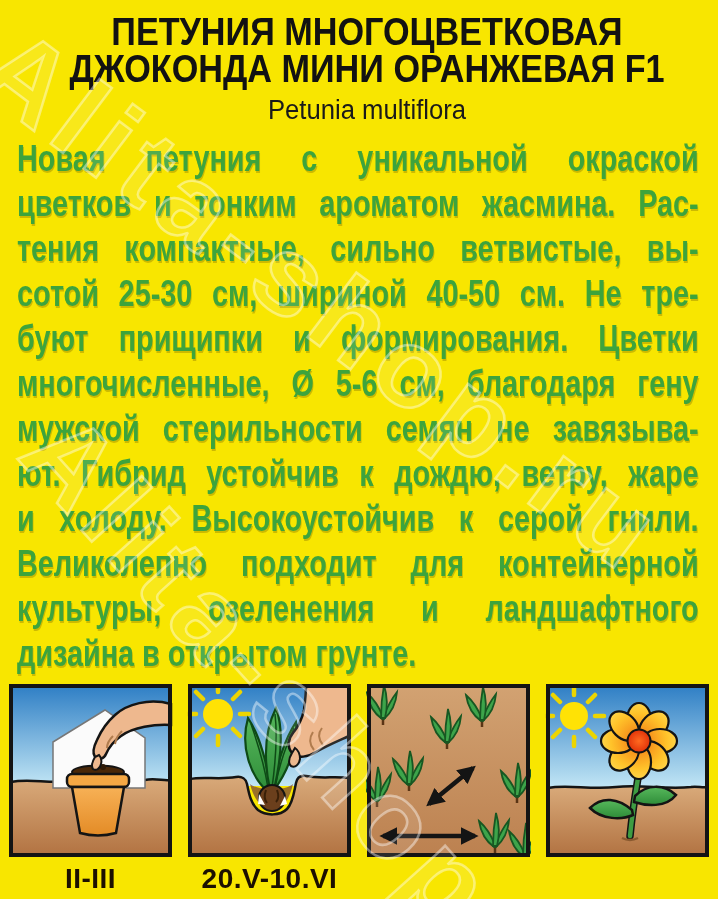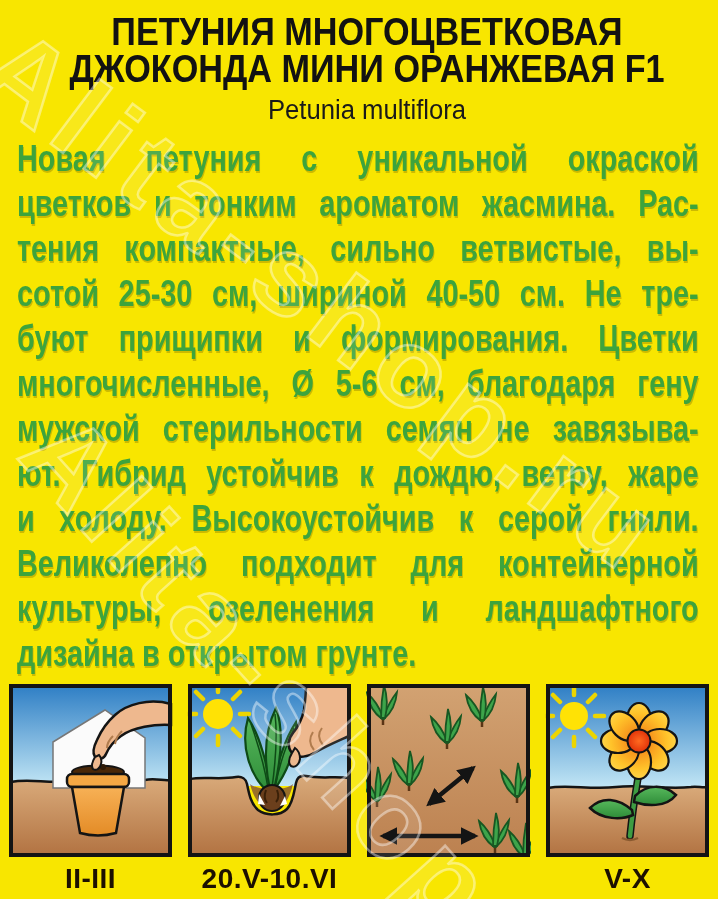--- a/index.html
+++ b/index.html
@@ -218,17 +218,16 @@
           <ellipse cx="93" cy="36" rx="12" ry="17" fill="url(#p4pet)" stroke="#141414" stroke-width="2.2" transform="rotate(90 93 57)"></ellipse>
           <ellipse cx="93" cy="36" rx="12" ry="17" fill="url(#p4pet)" stroke="#141414" stroke-width="2.2" transform="rotate(135 93 57)"></ellipse>
           <ellipse cx="93" cy="36" rx="12" ry="17" fill="url(#p4pet)" stroke="#141414" stroke-width="2.2" transform="rotate(180 93 57)"></ellipse>
           <ellipse cx="93" cy="36" rx="12" ry="17" fill="url(#p4pet)" stroke="#141414" stroke-width="2.2" transform="rotate(225 93 57)"></ellipse>
           <ellipse cx="93" cy="36" rx="12" ry="17" fill="url(#p4pet)" stroke="#141414" stroke-width="2.2" transform="rotate(270 93 57)"></ellipse>
           <ellipse cx="93" cy="36" rx="12" ry="17" fill="url(#p4pet)" stroke="#141414" stroke-width="2.2" transform="rotate(315 93 57)"></ellipse>
           <circle cx="93" cy="57" r="11.5" fill="url(#p4c)" stroke="#141414" stroke-width="2"></circle>
         </g>
         <rect x="2" y="2" width="159" height="169" fill="none" stroke="#141414" stroke-width="4"></rect>
       </svg>
-      <figcaption>V-X</figcaption>
     </figure>
 
   </div>
 </div>
 
 </body></html>

